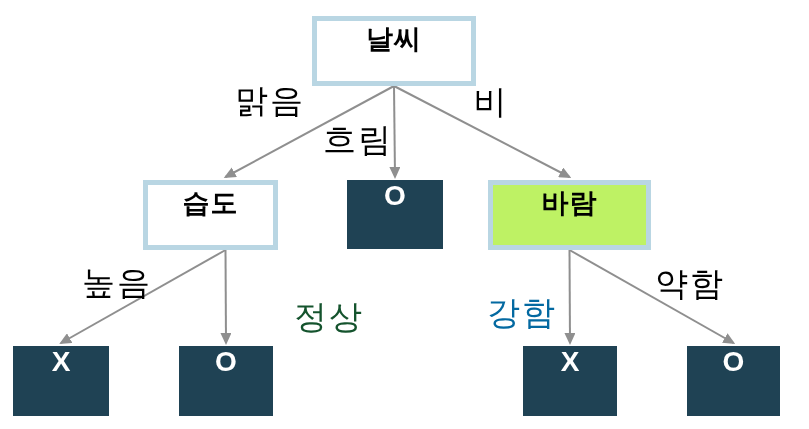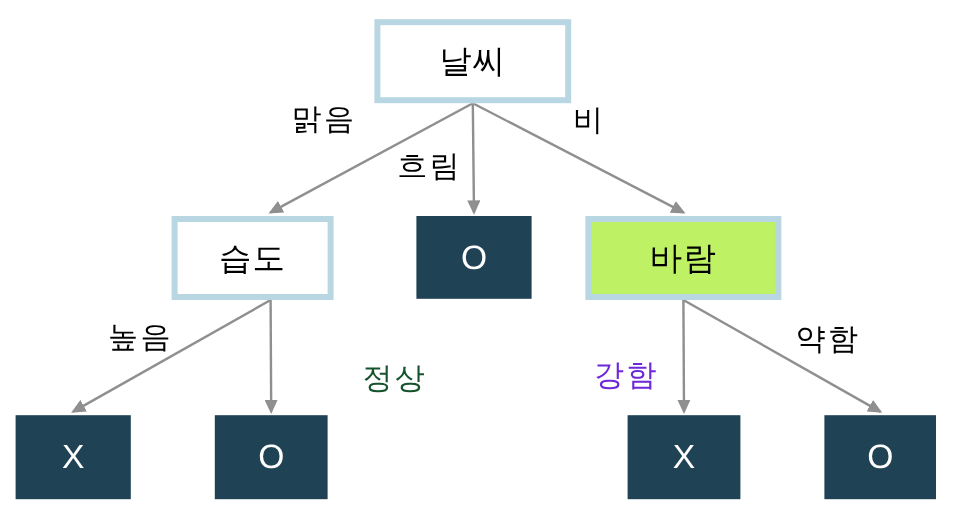--- a/index.html
+++ b/index.html
@@ -17,38 +17,37 @@
   }
   #edges-layer {
     position: absolute;
     left: 0; top: 0;
     width: 809px;
     height: 429px;
   }
   .node {
     position: absolute;
     display: flex;
-    align-items: center;
     justify-content: center;
     box-sizing: border-box;
-    font-weight: normal;
+    font-weight: bold;
   }
   .node.decision {
     border-style: solid;
     border-width: 5px;
     font-size: 27px;
     letter-spacing: 1px;
   }
   .node.leaf {
     font-size: 28px;
   }
   .edge-label {
     position: absolute;
     transform: translate(-50%, -50%);
-    font-size: 25px;
+    font-size: 33px;
     letter-spacing: 2px;
     white-space: nowrap;
     line-height: 1;
   }
 </style>
 </head>
 <body>
 
 <div id="canvas" style="background: rgb(255, 255, 255);">
   <svg id="edges-layer" viewBox="0 0 809 429">
@@ -90,16 +89,16 @@
       <div class="node leaf" style="left: 687px; top: 346px; width: 93px; height: 70px; background: rgb(31, 66, 84); color: rgb(255, 255, 255);">
         <span>O</span>
       </div>
     </div>
   <div id="labels-layer">
       <div class="edge-label" style="left: 270px; top: 100px; color: rgb(0, 0, 0);">맑음</div>
       <div class="edge-label" style="left: 358px; top: 139px; color: rgb(0, 0, 0);">흐림</div>
       <div class="edge-label" style="left: 491px; top: 101px; color: rgb(0, 0, 0);">비</div>
       <div class="edge-label" style="left: 105px; top: 282px; color: rgb(0, 0, 0); margin-left: 12px;">높음</div>
       <div class="edge-label" style="left: 284px; top: 316px; color: #14532d; margin-left: 45px;">정상</div>
-      <div class="edge-label" style="left: 522px; top: 313px; color: #6d28d9;">강함</div>
+      <div class="edge-label" style="left: 522px; top: 313px; color: #0369a1; font-family: Liberation Serif, serif;">강함</div>
       <div class="edge-label" style="left: 690px; top: 283px; color: rgb(0, 0, 0);">약함</div>
     </div>
 </div>
 
 </body></html>

